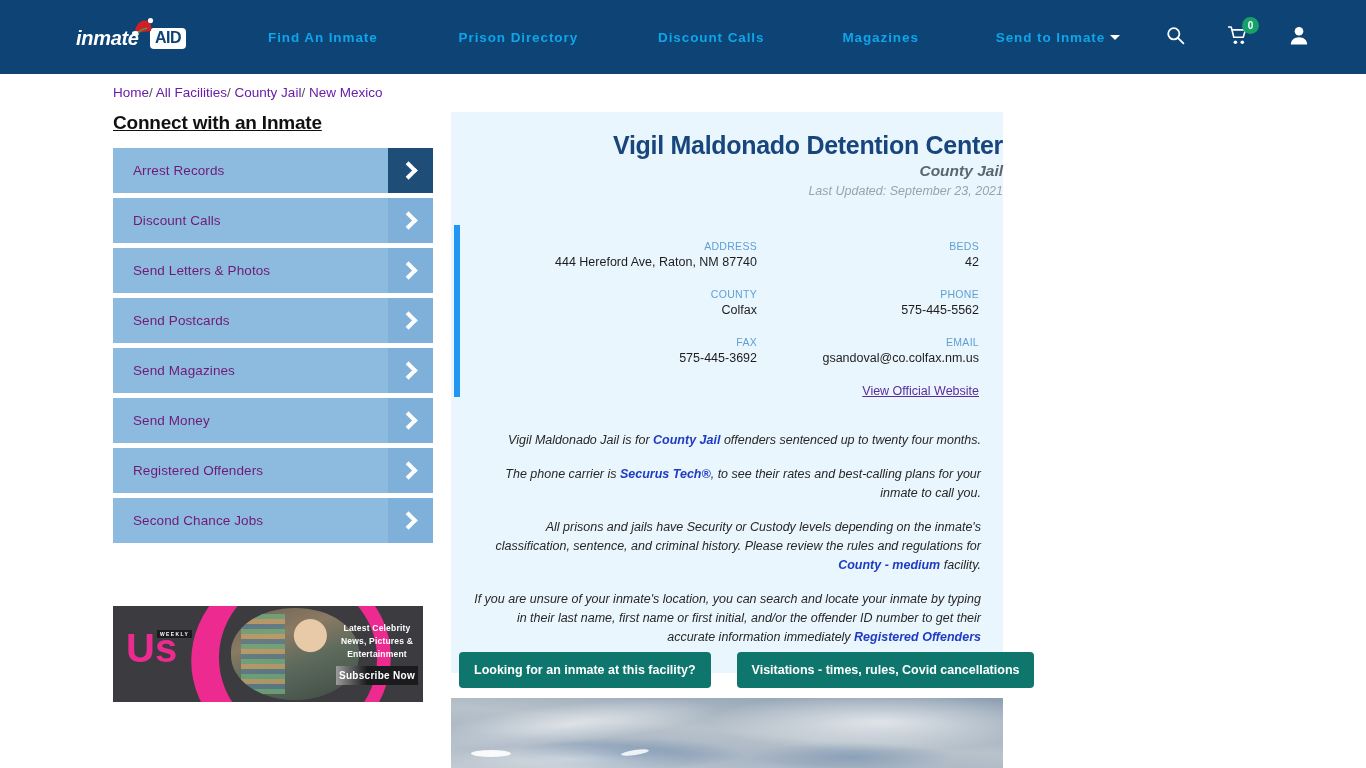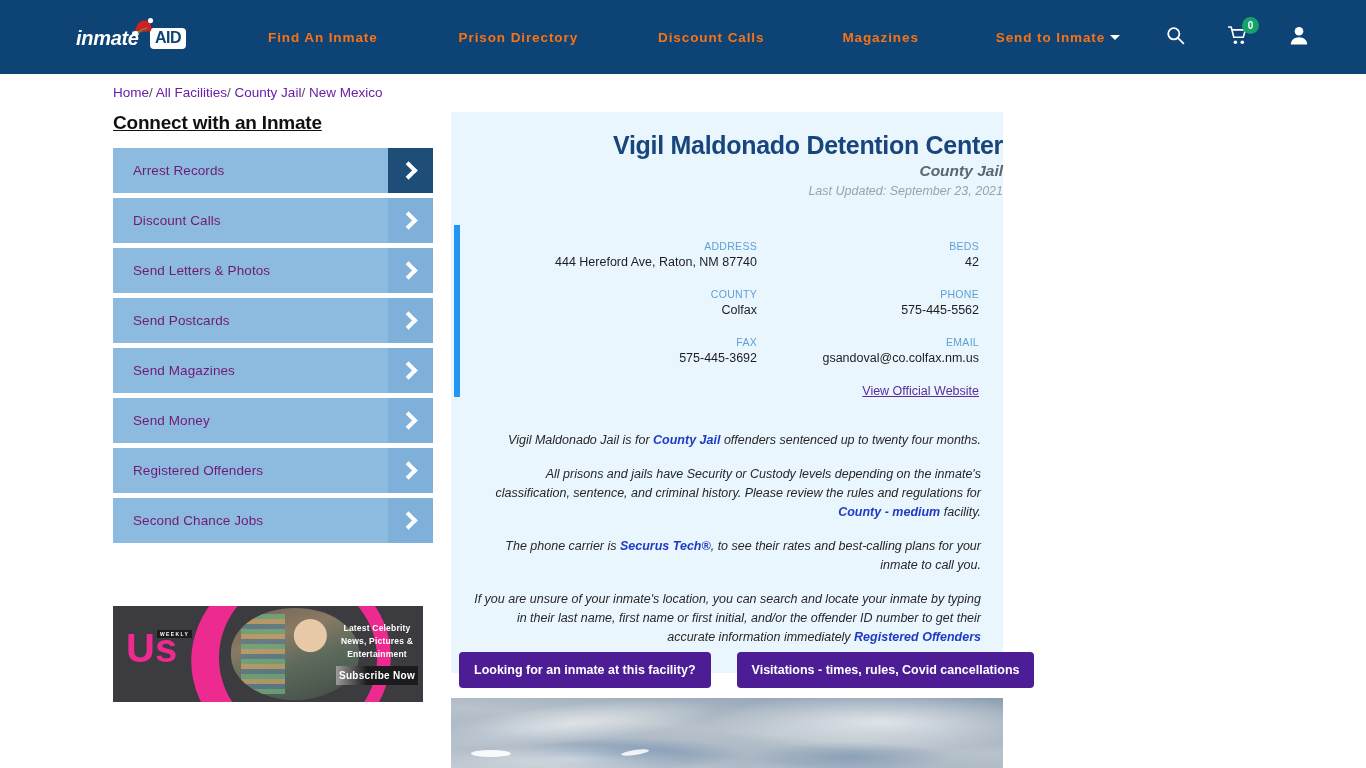--- a/index.html
+++ b/index.html
@@ -36,21 +36,21 @@
   }
   .santa-hat {
     position: absolute; left: 56px; top: -4px;
     width: 22px; height: 18px;
   }
   .nav {
     position: absolute; left: 268px; top: 0; height: 74px;
     display: flex; align-items: center; gap: 0;
   }
   .nav-item {
-    color: #f97316; font-size: 13.5px; font-weight: bold;
+    color: #0ea5e9; font-size: 13.5px; font-weight: bold;
     letter-spacing: 0.9px; text-decoration: none;
     white-space: nowrap; cursor: pointer;
   }
   .nav-gap-1 { margin-right: 81px; }
   .nav-gap-2 { margin-right: 80px; }
   .nav-gap-3 { margin-right: 78px; }
   .nav-gap-4 { margin-right: 77px; }
   .caret {
     display: inline-block; width: 0; height: 0; margin-left: 5px;
     border-left: 5px solid transparent; border-right: 5px solid transparent;
@@ -214,21 +214,21 @@
   .body-text a {
     color: #1f3bc4; font-weight: bold; font-style: italic;
     text-decoration: none; cursor: pointer;
   }
 
   .cta-row {
     position: absolute; left: 459px; top: 652px;
     display: flex; gap: 26px;
   }
   .cta-btn {
-    background: #4c1d95; color: #ffffff;
+    background: #0f766e; color: #ffffff;
     font-size: 12.5px; font-weight: bold;
     border: none; border-radius: 4px;
     padding: 11px 15px; cursor: pointer;
     font-family: "Liberation Sans", sans-serif;
     white-space: nowrap;
   }
 
   .hero-photo {
     position: absolute; left: 451px; top: 698px;
     width: 552px; height: 70px; overflow: hidden;
@@ -420,22 +420,22 @@
         <div>
           <div class="field-label">EMAIL</div>
           <div class="field-value">gsandoval@co.colfax.nm.us</div>
         </div>
       </div>
       <a class="official-link">View Official Website</a>
     </div>
 
     <div class="body-text">
       <p><span>Vigil Maldonado Jail is for </span><a>County Jail</a><span> offenders sentenced up to twenty four months.</span></p>
+      <p><span>The phone carrier is </span><a>Securus Tech®</a><span>, to see their rates and best-calling plans for your inmate to call you.</span></p>
       <p><span>All prisons and jails have Security or Custody levels depending on the inmate's classification, sentence, and criminal history. Please review the rules and regulations for </span><a>County - medium</a><span> facility.</span></p>
-      <p><span>The phone carrier is </span><a>Securus Tech®</a><span>, to see their rates and best-calling plans for your inmate to call you.</span></p>
       <p><span>If you are unsure of your inmate's location, you can search and locate your inmate by typing in their last name, first name or first initial, and/or the offender ID number to get their accurate information immediately </span><a>Registered Offenders</a></p>
     </div>
   </div>
 
   <div class="cta-row">
     <button class="cta-btn">Looking for an inmate at this facility?</button>
     <button class="cta-btn">Visitations - times, rules, Covid cancellations</button>
   </div>
 
   <div class="hero-photo">

